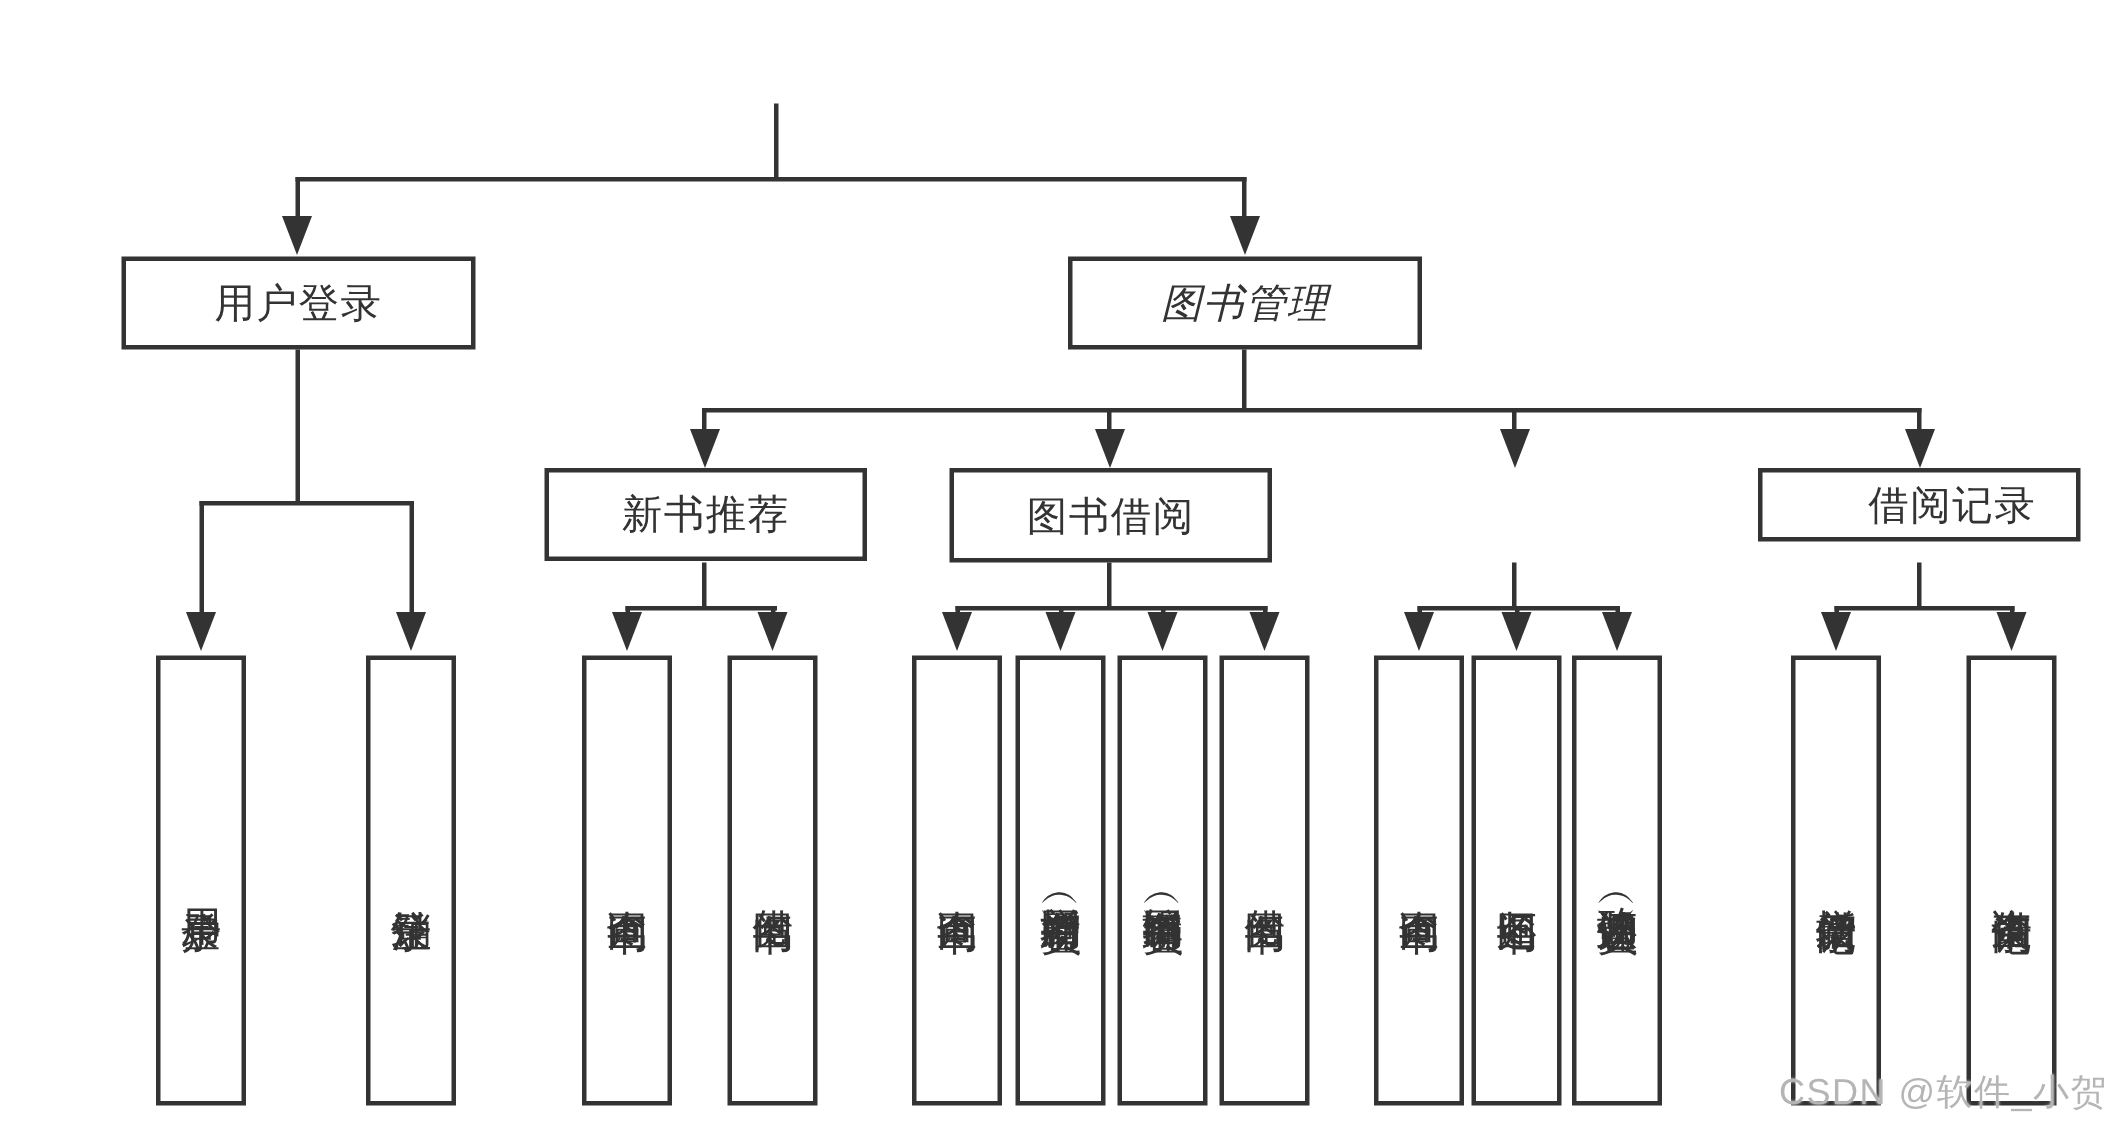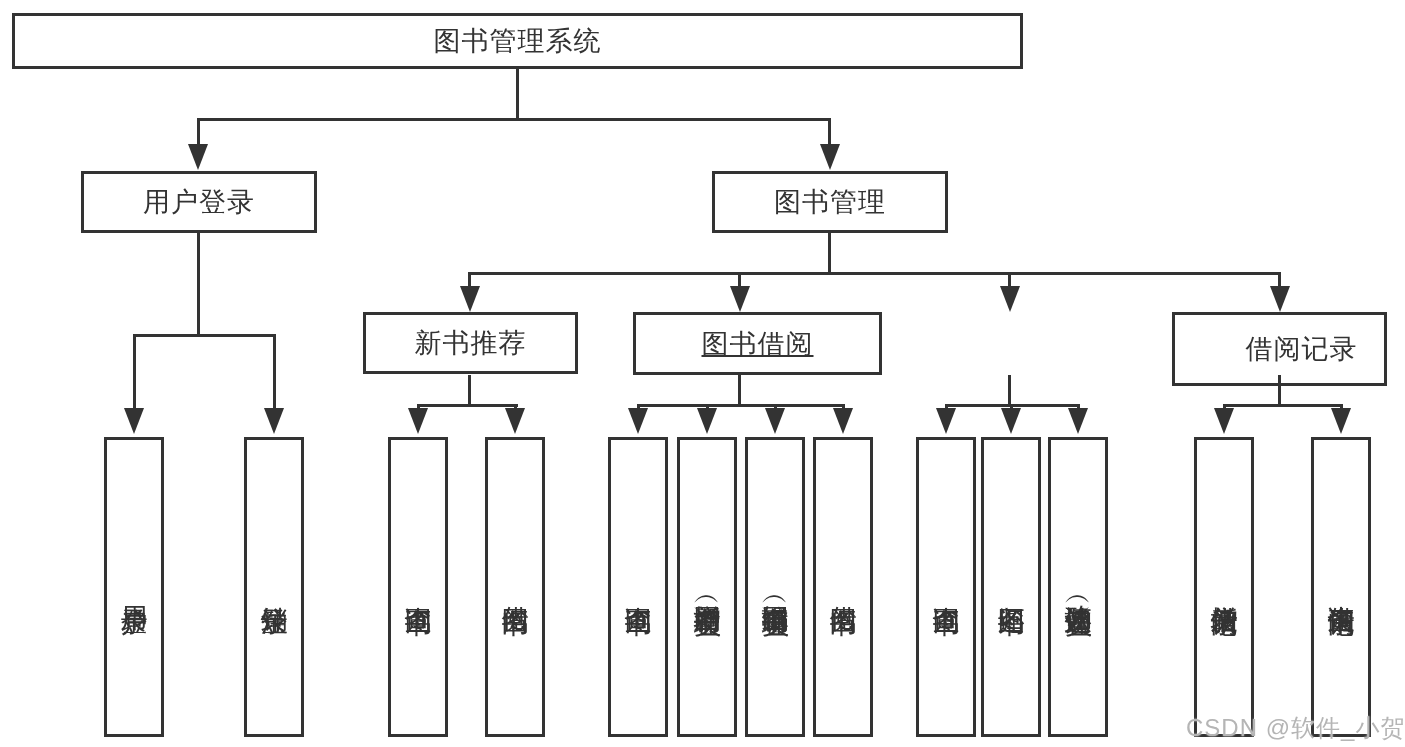--- a/index.html
+++ b/index.html
@@ -57,53 +57,52 @@
     text-shadow: 0 0 2px #ffffff;
     white-space: nowrap;
     z-index: 5;
   }
 </style>
 </head>
 <body>
 
 <div id="canvas">
 
-  <div class="box" style="left:12px; top:13px; width:1011px; height:56px;">图书管理系统</div>
 
   <div class="v" style="left:516px; top:69px; height:51px;"></div>
   <div class="h" style="left:197px; top:118px; width:634px;"></div>
   <div class="v" style="left:197px; top:118px; height:28px;"></div>
   <div class="v" style="left:828px; top:118px; height:28px;"></div>
   <div class="ah" style="left:188px; top:144px;"></div>
   <div class="ah" style="left:820px; top:144px;"></div>
 
   <div class="box" style="left:81px; top:171px; width:236px; height:62px;">用户登录</div>
-  <div class="box" style="left:712px; top:171px; width:236px; height:62px;">图书管理</div>
+  <div class="box" style="left:712px; top:171px; width:236px; height:62px;font-style:italic;">图书管理</div>
 
   <div class="v" style="left:197px; top:233px; height:103px;"></div>
   <div class="h" style="left:133px; top:334px; width:142px;"></div>
   <div class="v" style="left:133px; top:334px; height:76px;"></div>
   <div class="v" style="left:273px; top:334px; height:76px;"></div>
   <div class="ah" style="left:124px; top:408px;"></div>
   <div class="ah" style="left:264px; top:408px;"></div>
 
   <div class="v" style="left:828px; top:233px; height:41px;"></div>
   <div class="h" style="left:468px; top:272px; width:813px;"></div>
   <div class="v" style="left:468px; top:272px; height:16px;"></div>
   <div class="v" style="left:738px; top:272px; height:16px;"></div>
   <div class="v" style="left:1008px; top:272px; height:16px;"></div>
   <div class="v" style="left:1278px; top:272px; height:16px;"></div>
   <div class="ah" style="left:460px; top:286px;"></div>
   <div class="ah" style="left:730px; top:286px;"></div>
   <div class="ah" style="left:1000px; top:286px;"></div>
   <div class="ah" style="left:1270px; top:286px;"></div>
 
   <div class="box" style="left:363px; top:312px; width:215px; height:62px;">新书推荐</div>
-  <div class="box" style="left:633px; top:312px; width:249px; height:63px;text-decoration:underline;">图书借阅</div>
-  <div class="box" style="left:1172px; top:312px; width:215px; height:74px;padding-left:44px;">借阅记录</div>
+  <div class="box" style="left:633px; top:312px; width:215px; height:63px;">图书借阅</div>
+  <div class="box" style="left:1172px; top:312px; width:215px; height:49px;padding-left:44px;">借阅记录</div>
 
   <div class="v" style="left:468px; top:375px; height:31px;"></div>
   <div class="v" style="left:738px; top:375px; height:31px;"></div>
   <div class="v" style="left:1008px; top:375px; height:31px;"></div>
   <div class="v" style="left:1278px; top:375px; height:31px;"></div>
 
   <div class="h" style="left:417px; top:404px; width:101px;"></div>
   <div class="h" style="left:637px; top:404px; width:208px;"></div>
   <div class="h" style="left:945px; top:404px; width:135px;"></div>
   <div class="h" style="left:1223px; top:404px; width:120px;"></div>

